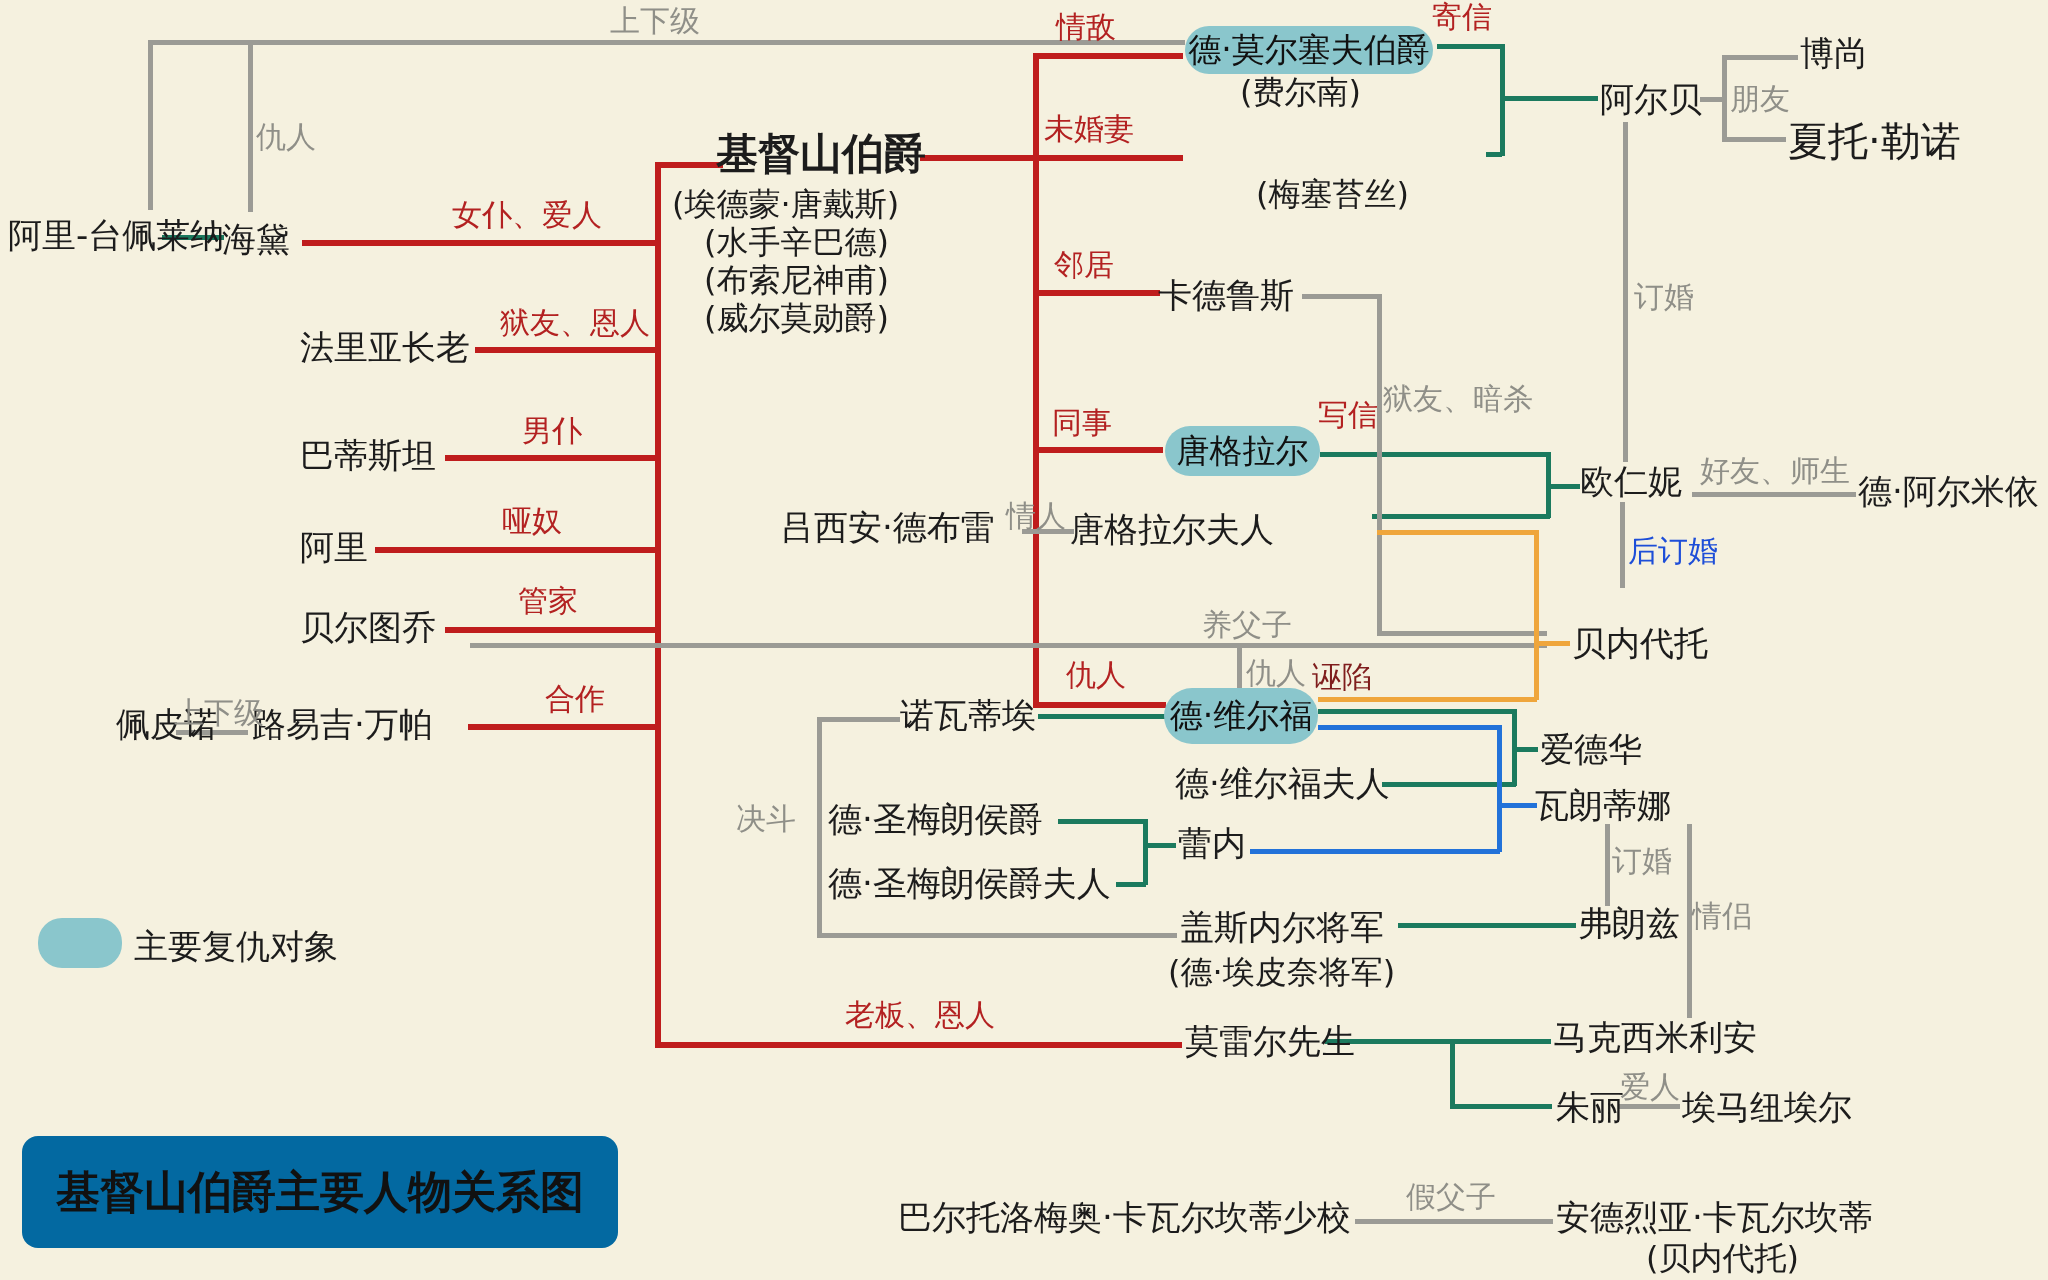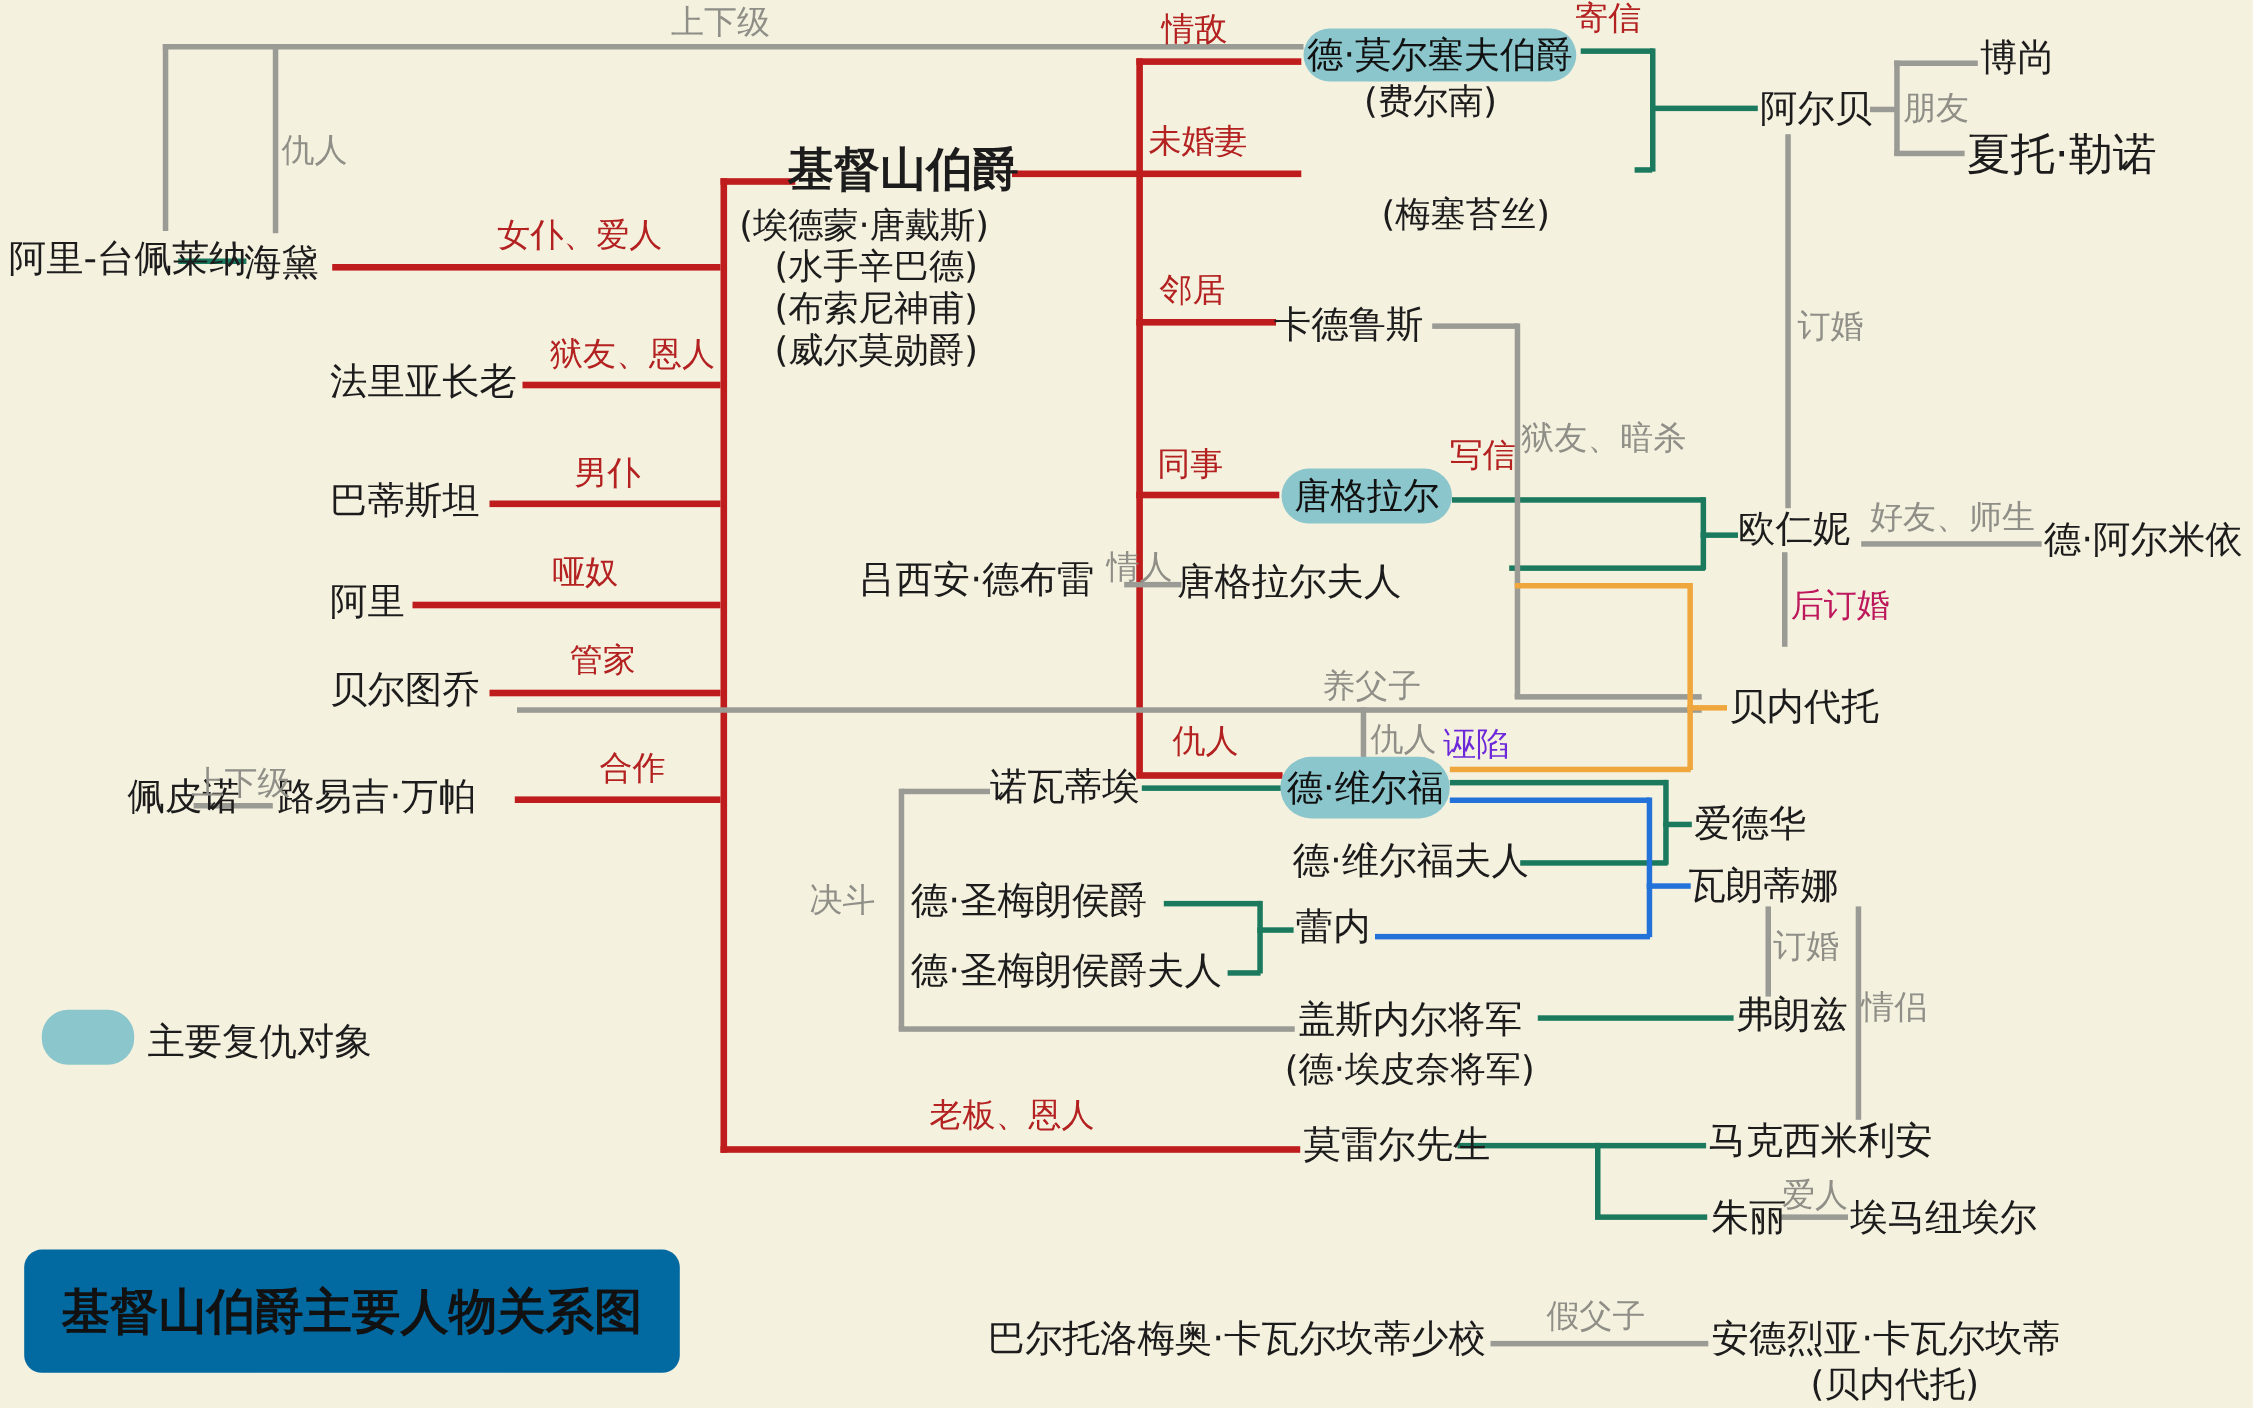--- a/index.html
+++ b/index.html
@@ -147,27 +147,27 @@
     <div class="elabel" style="left: 518px; top: 586px; font-size: 30px; color: rgb(179, 33, 33);">管家</div>
     <div class="elabel" style="left: 545px; top: 684px; font-size: 30px; color: rgb(179, 33, 33);">合作</div>
     <div class="elabel" style="left: 845px; top: 1000px; font-size: 30px; color: rgb(179, 33, 33);">老板、恩人</div>
     <div class="elabel" style="left: 1056px; top: 12px; font-size: 30px; color: rgb(179, 33, 33);">情敌</div>
     <div class="elabel" style="left: 1044px; top: 114px; font-size: 30px; color: rgb(179, 33, 33);">未婚妻</div>
     <div class="elabel" style="left: 1054px; top: 250px; font-size: 30px; color: rgb(179, 33, 33);">邻居</div>
     <div class="elabel" style="left: 1052px; top: 408px; font-size: 30px; color: rgb(179, 33, 33);">同事</div>
     <div class="elabel" style="left: 1066px; top: 660px; font-size: 30px; color: rgb(179, 33, 33);">仇人</div>
     <div class="elabel" style="left: 1432px; top: 2px; font-size: 30px; color: rgb(179, 33, 33);">寄信</div>
     <div class="elabel" style="left: 1318px; top: 400px; font-size: 30px; color: rgb(179, 33, 33);">写信</div>
-    <div class="elabel" style="left: 1312px; top: 662px; font-size: 30px; color: #6d28d9;">诬陷</div>
+    <div class="elabel" style="left: 1312px; top: 662px; font-size: 30px; color: #7f1d1d;">诬陷</div>
     <div class="elabel" style="left: 610px; top: 6px; font-size: 30px; color: rgb(143, 143, 136);">上下级</div>
     <div class="elabel" style="left: 256px; top: 122px; font-size: 30px; color: rgb(143, 143, 136);">仇人</div>
     <div class="elabel" style="left: 1730px; top: 84px; font-size: 30px; color: rgb(143, 143, 136);">朋友</div>
     <div class="elabel" style="left: 1634px; top: 282px; font-size: 30px; color: rgb(143, 143, 136);">订婚</div>
     <div class="elabel" style="left: 1700px; top: 456px; font-size: 30px; color: rgb(143, 143, 136);">好友、师生</div>
-    <div class="elabel" style="left: 1628px; top: 536px; font-size: 30px; color: #be185d;">后订婚</div>
+    <div class="elabel" style="left: 1628px; top: 536px; font-size: 30px; color: #1d4ed8;">后订婚</div>
     <div class="elabel" style="left: 1006px; top: 501px; font-size: 30px; color: rgb(143, 143, 136);">情人</div>
     <div class="elabel" style="left: 1383px; top: 384px; font-size: 30px; color: rgb(143, 143, 136);">狱友、暗杀</div>
     <div class="elabel" style="left: 1202px; top: 610px; font-size: 30px; color: rgb(143, 143, 136);">养父子</div>
     <div class="elabel" style="left: 1246px; top: 658px; font-size: 30px; color: rgb(143, 143, 136);">仇人</div>
     <div class="elabel" style="left: 736px; top: 804px; font-size: 30px; color: rgb(143, 143, 136);">决斗</div>
     <div class="elabel" style="left: 1612px; top: 846px; font-size: 30px; color: rgb(143, 143, 136);">订婚</div>
     <div class="elabel" style="left: 1692px; top: 901px; font-size: 30px; color: rgb(143, 143, 136);">情侣</div>
     <div class="elabel" style="left: 1620px; top: 1072px; font-size: 30px; color: rgb(143, 143, 136);">爱人</div>
     <div class="elabel" style="left: 1406px; top: 1182px; font-size: 30px; color: rgb(143, 143, 136);">假父子</div>
     <div class="elabel" style="left: 174px; top: 698px; font-size: 30px; color: rgb(143, 143, 136);">上下级</div>

